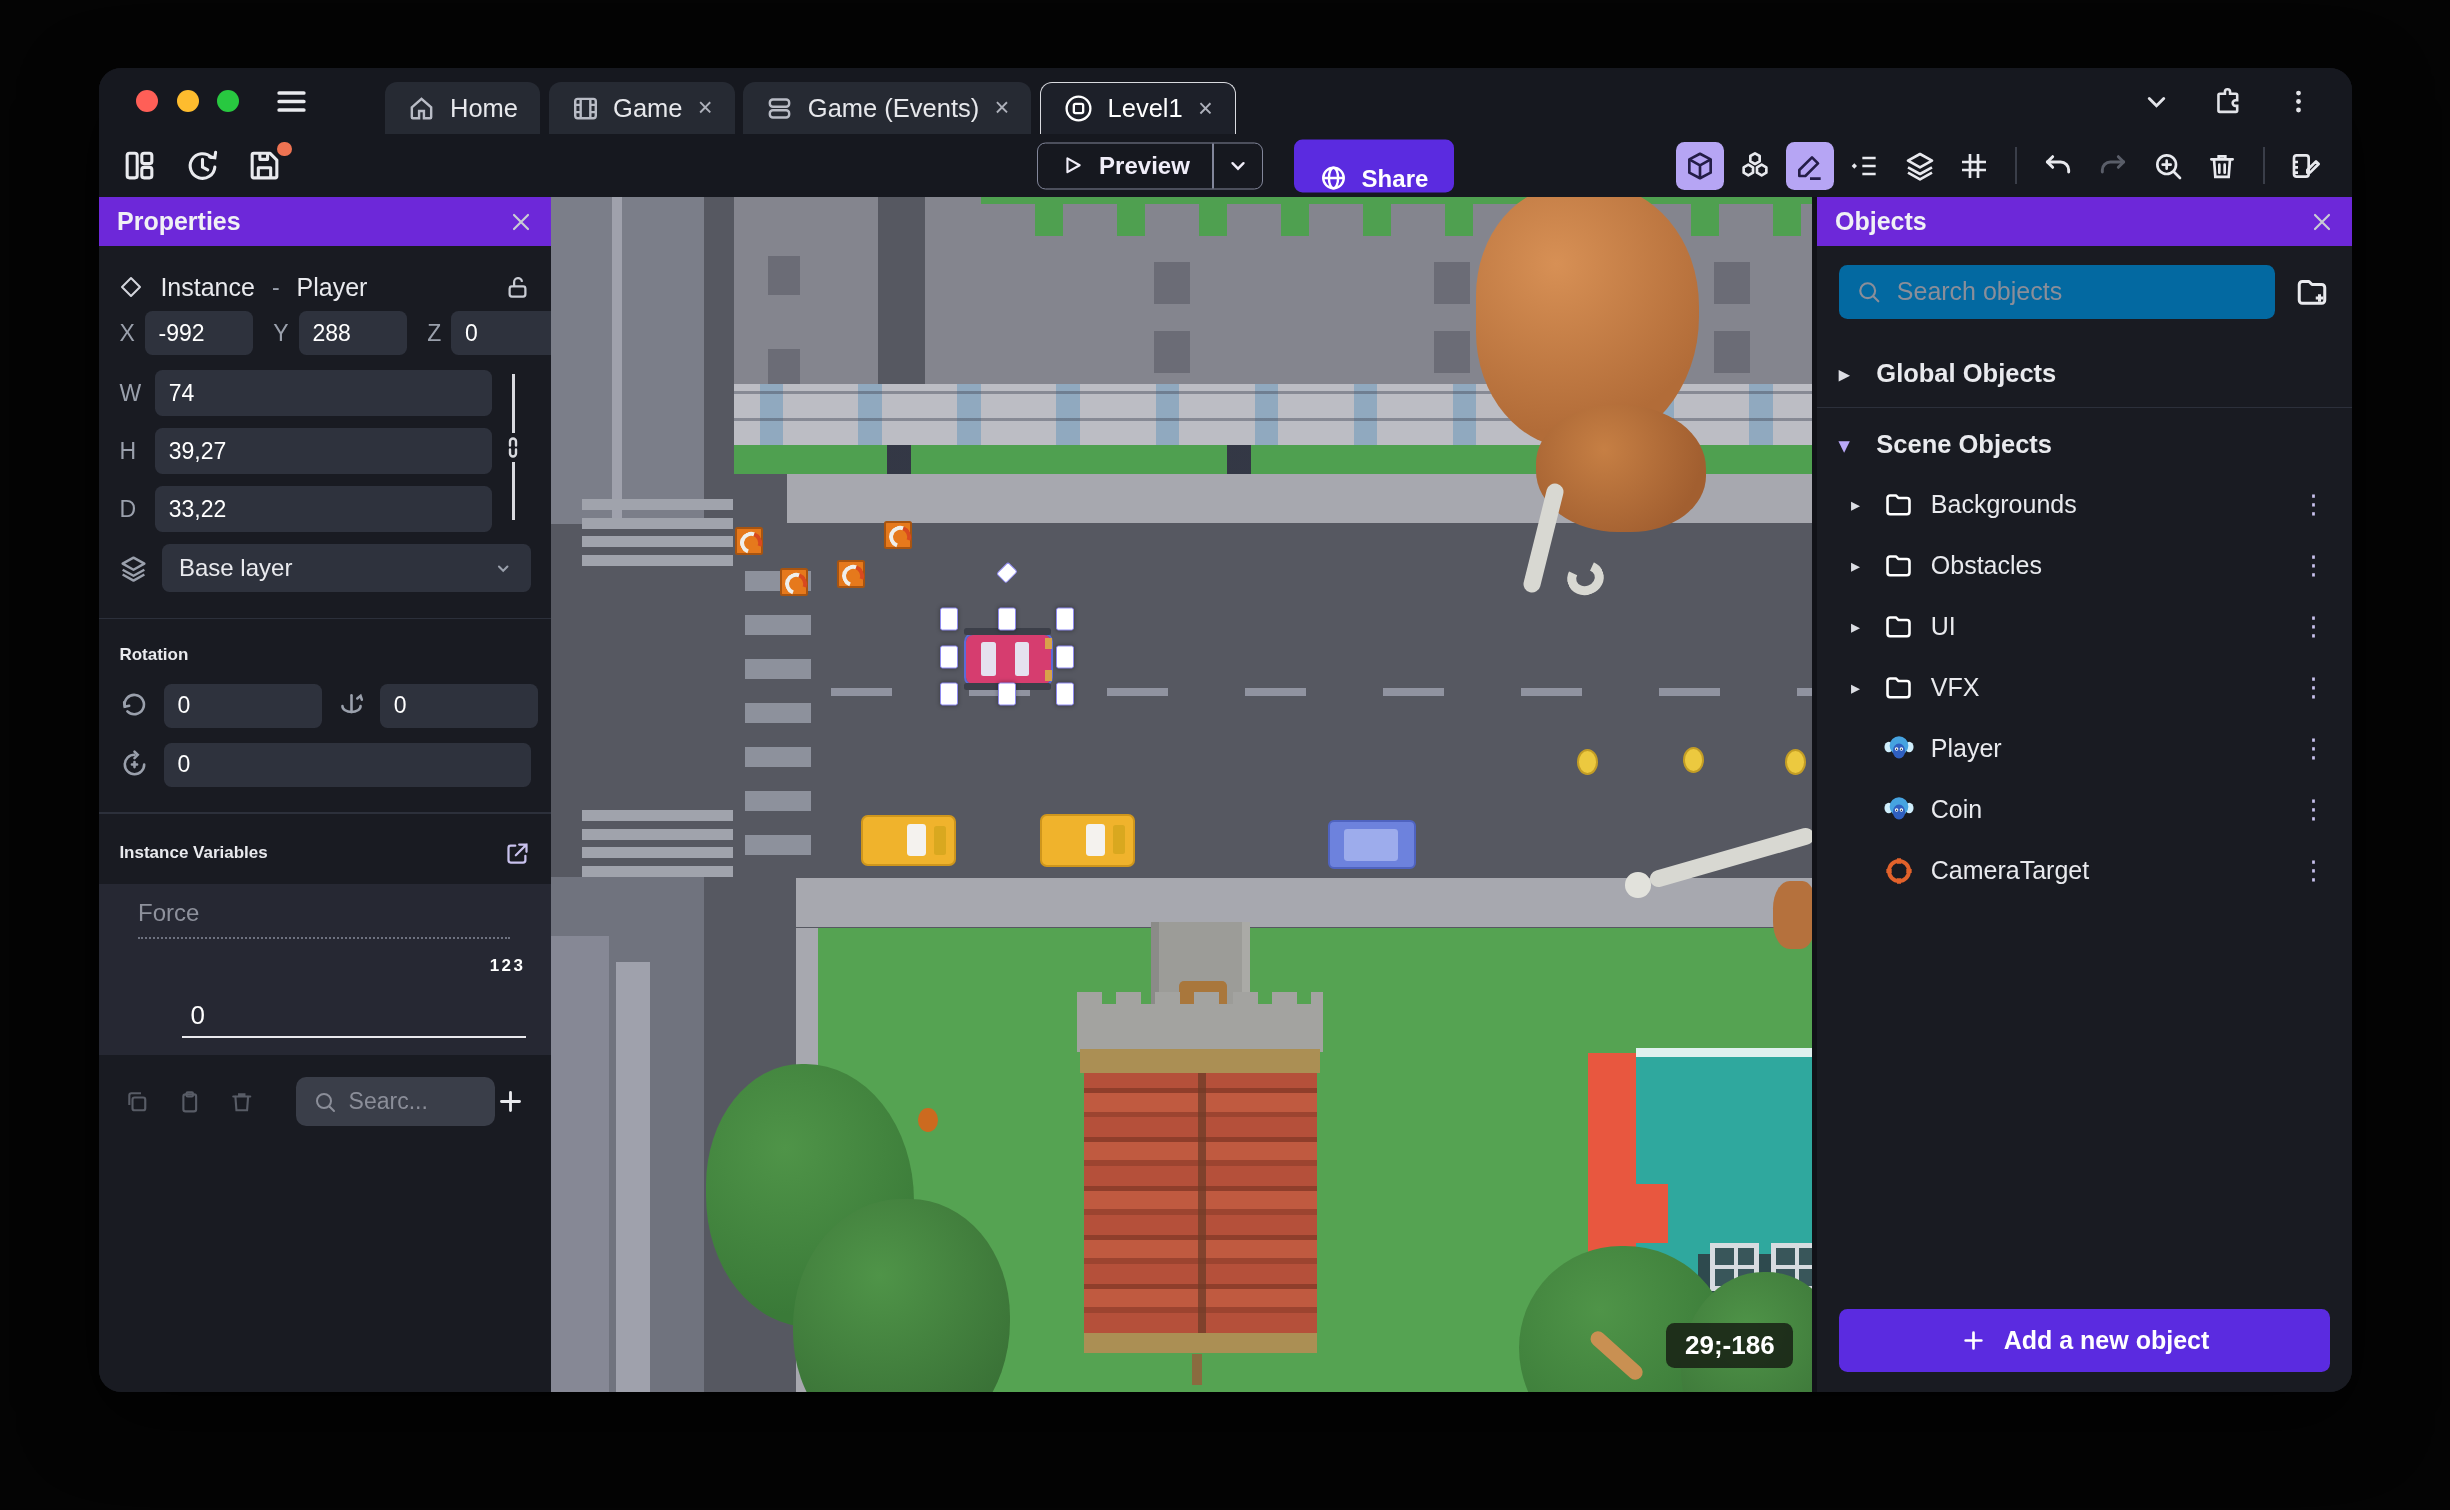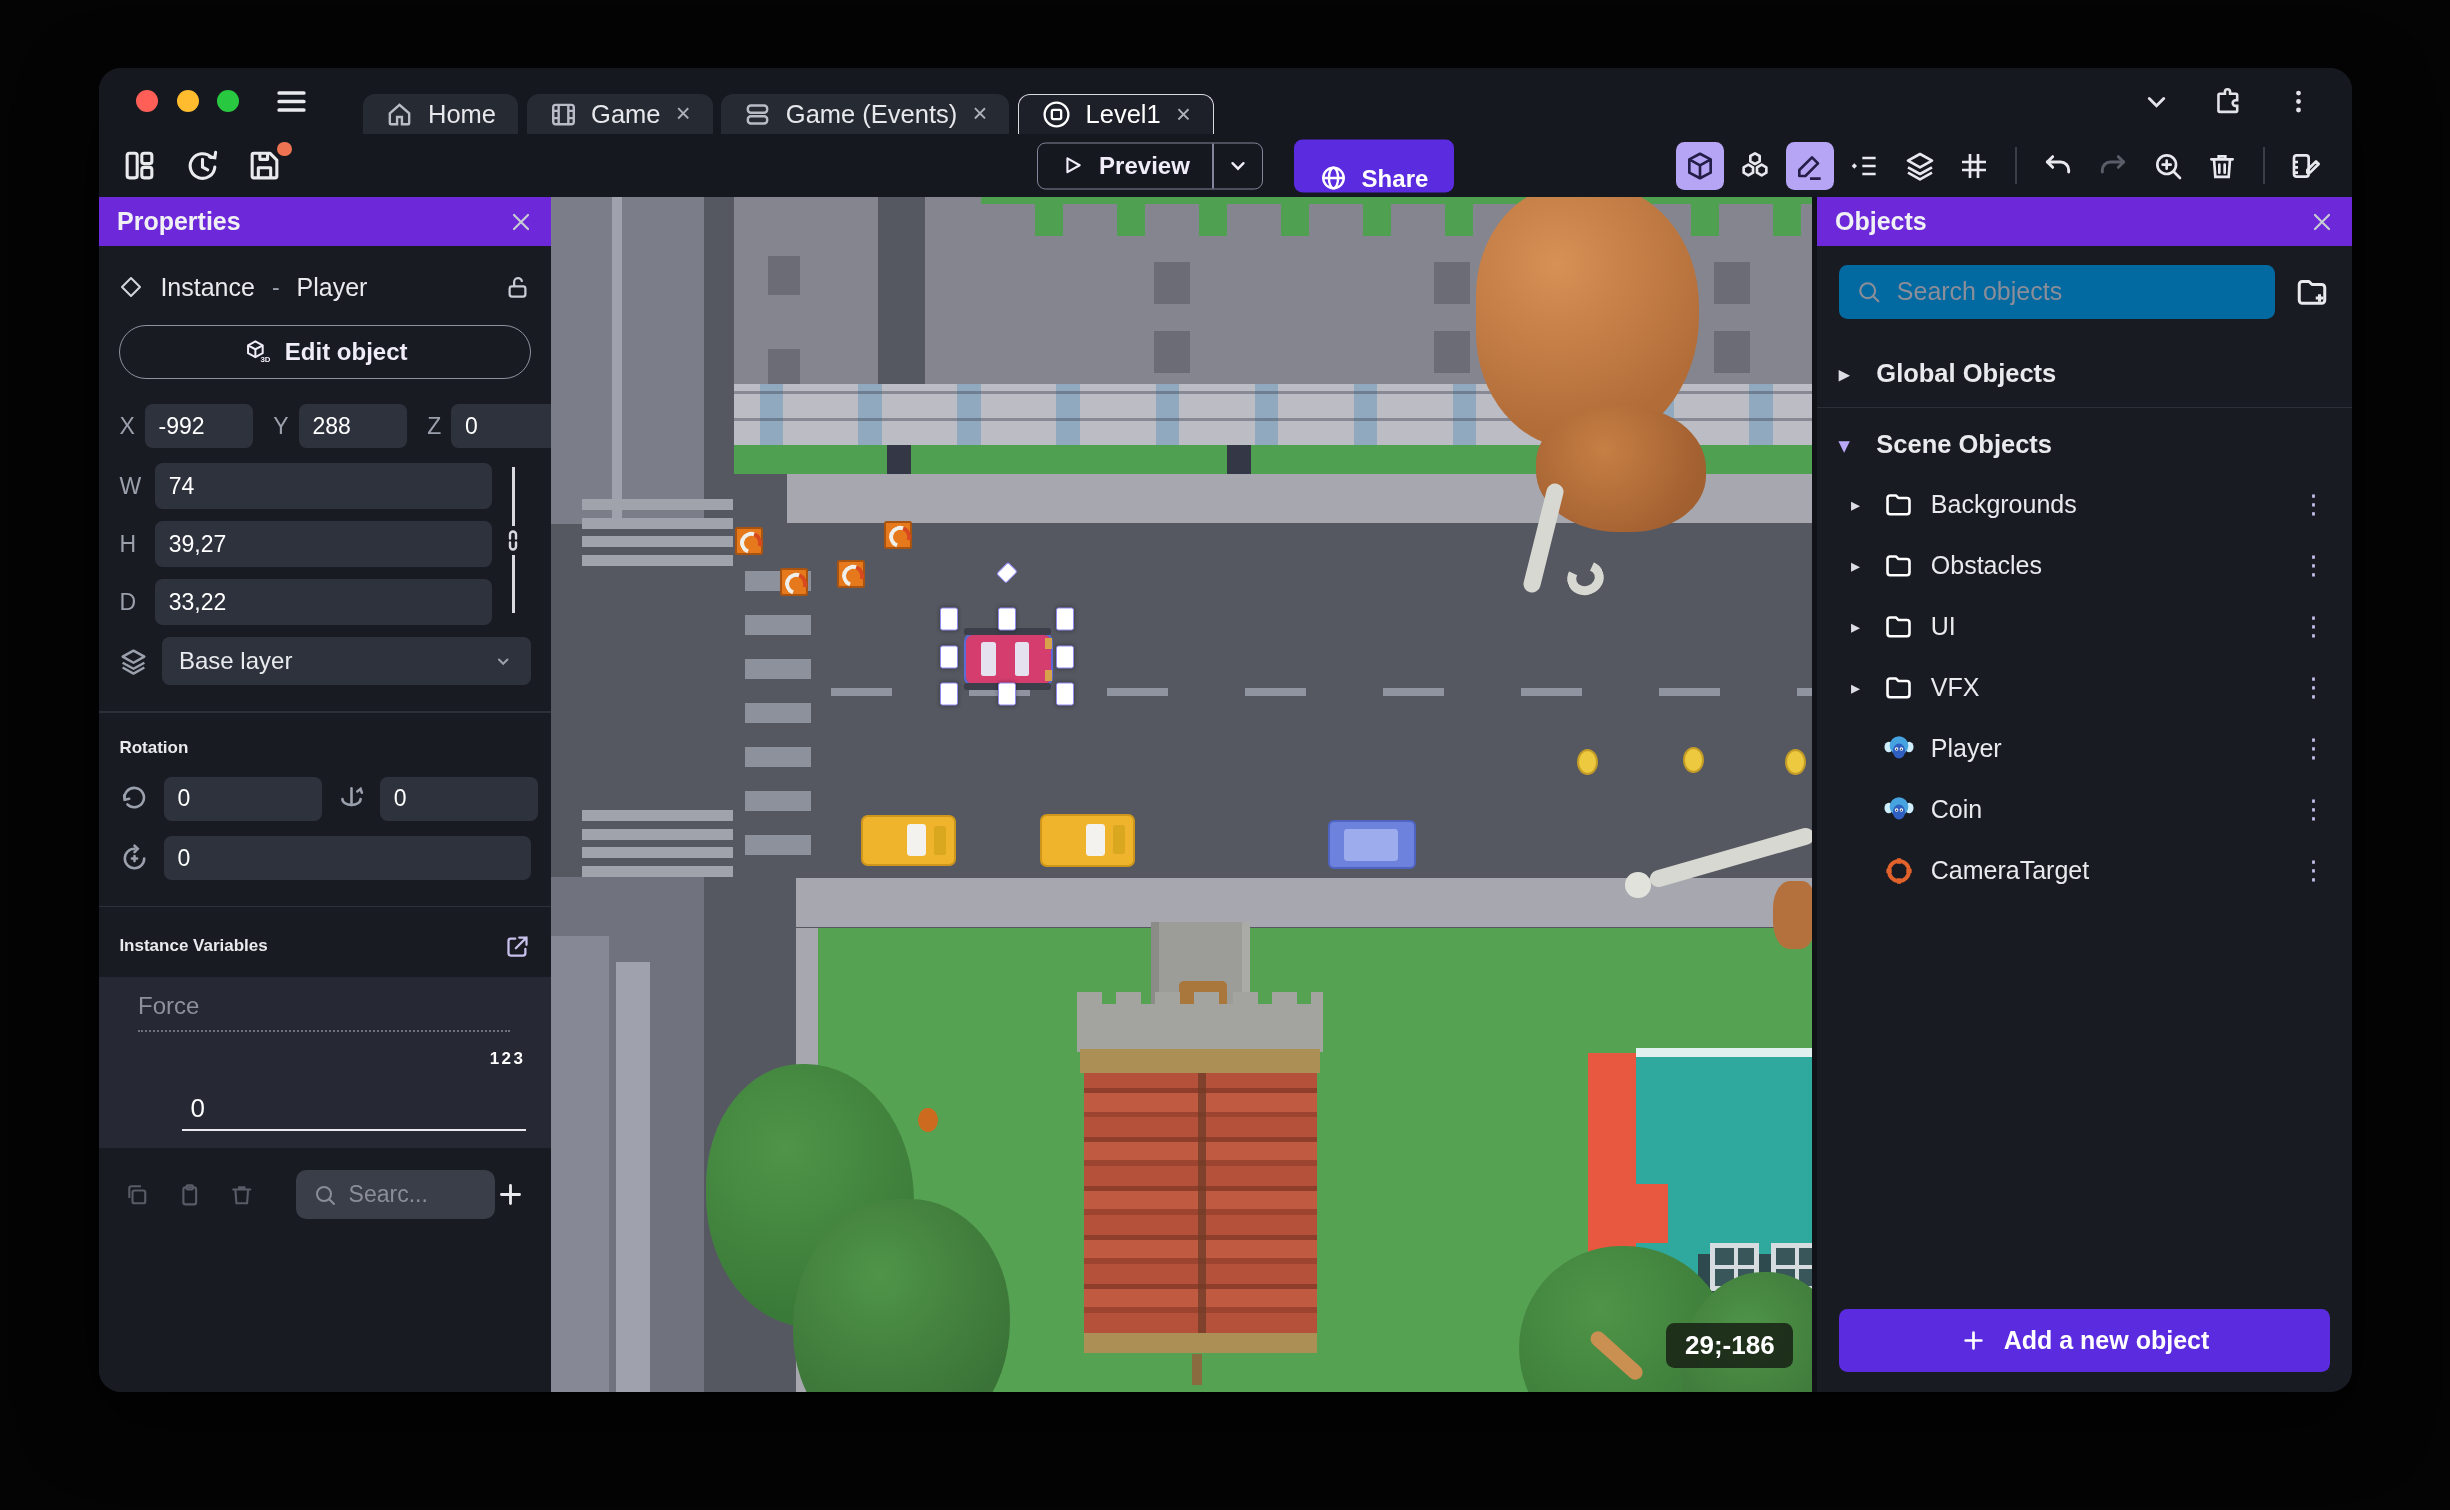--- a/index.html
+++ b/index.html
@@ -5,21 +5,21 @@
   * { margin:0; padding:0; box-sizing:border-box; }
   html,body { width:2450px; height:1510px; background:#040404; font-family:"Liberation Sans", sans-serif; overflow:hidden; }
   .window { position:absolute; left:99px; top:68px; width:2253px; height:1324px; background:#1a1c24; border-radius:22px; overflow:hidden; box-shadow:0 25.5px 76px rgba(0,0,0,.7); }
 
   
   .titlebar { position:relative; height:66px; background:#16181f; display:flex; align-items:center; }
   .traffic { display:flex; gap:18.7px; margin-left:37px; }
   .tl { width:22px; height:22px; border-radius:50%; }
   .tl.red{ background:#ff5f57; } .tl.yellow{ background:#febc2e; } .tl.green{ background:#28c840; }
   .hamburger { margin-left:34px; color:#e9eaee; display:flex; }
-  .tabs { display:flex; gap:8.5px; margin-left:28px; align-self:flex-end; height:40px;padding-left:25px; }
+  .tabs { display:flex; gap:8.5px; margin-left:50px; align-self:flex-end; height:52px;padding-left:25px; }
   .tab { display:flex; align-items:center; gap:13.6px; padding:0 22px; background:#262a33; border-radius:12px 12px 0 0; color:#e7e8ec; font-size:25.5px; }
   .tab .ticon { color:#b9bcc6; display:flex; }
   .tab .tclose { color:#aeb1bb; font-size:25.5px; line-height:1; margin-left:1.7px; cursor:pointer; }
   .tab.active { background:#1d2029; border:1.7px solid #d9dadf; border-bottom:none; color:#fff; }
   .tab.active .ticon { color:#fff; }
   .win-actions { margin-left:auto; display:flex; align-items:center; gap:41px; padding-right:39px; color:#e2e3e8; }
 
   
   .toolbar { position:relative; height:63px; background:#16181f; display:flex; align-items:center; padding:0 22px; }
   .tool-left { display:flex; align-items:center; gap:25.5px; color:#e9eaee; }
@@ -332,28 +332,20 @@
           <span>Instance</span>
           <span class="lbl">-</span>
           <span>Player</span>
           <span class="inst-lock">
               <svg width="27" height="27" viewBox="0 0 24 24" fill="none" stroke="currentColor" stroke-width="2">
                 <rect x="5" y="11" width="14" height="9" rx="2"></rect>
                 <path d="M9 11V7.5A3.5 3.5 0 0 1 16 7"></path>
               </svg>
             </span>
         </div>
-        <div class="edit-btn">
-          <svg width="27" height="27" viewBox="0 0 24 24" fill="none" stroke="currentColor" stroke-width="1.8" stroke-linejoin="round" style="font-size:28px">
-              <path d="M11 3 17.5 6.5v7L11 17 4.5 13.5v-7L11 3z"></path>
-              <path d="M4.8 6.8 11 10l6.2-3.2M11 10v7"></path>
-              <text x="15.5" y="21" font-size="7" fill="currentColor" stroke="none" font-weight="bold">3D</text>
-            </svg>
-          <span>Edit object</span>
-        </div>
 
         <div class="coord-row">
           <span class="lbl">X</span>
           <input class="field" value="-992" style="">
           <span class="lbl">Y</span>
           <input class="field" value="288" style="">
           <span class="lbl">Z</span>
           <input class="field last" value="0" style="">
         </div>
 

